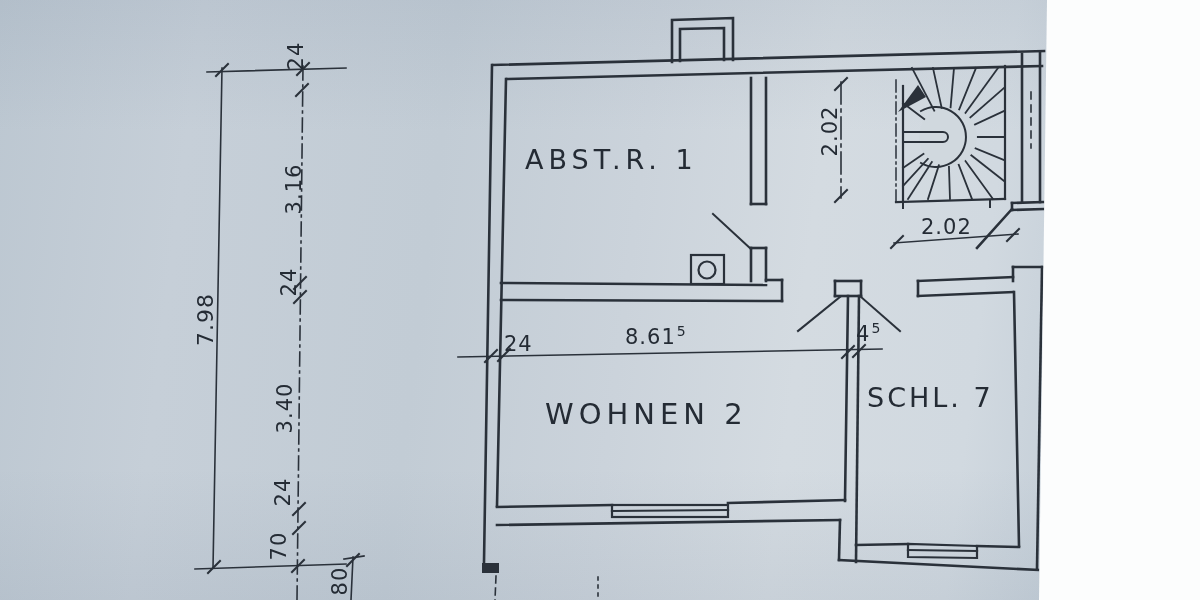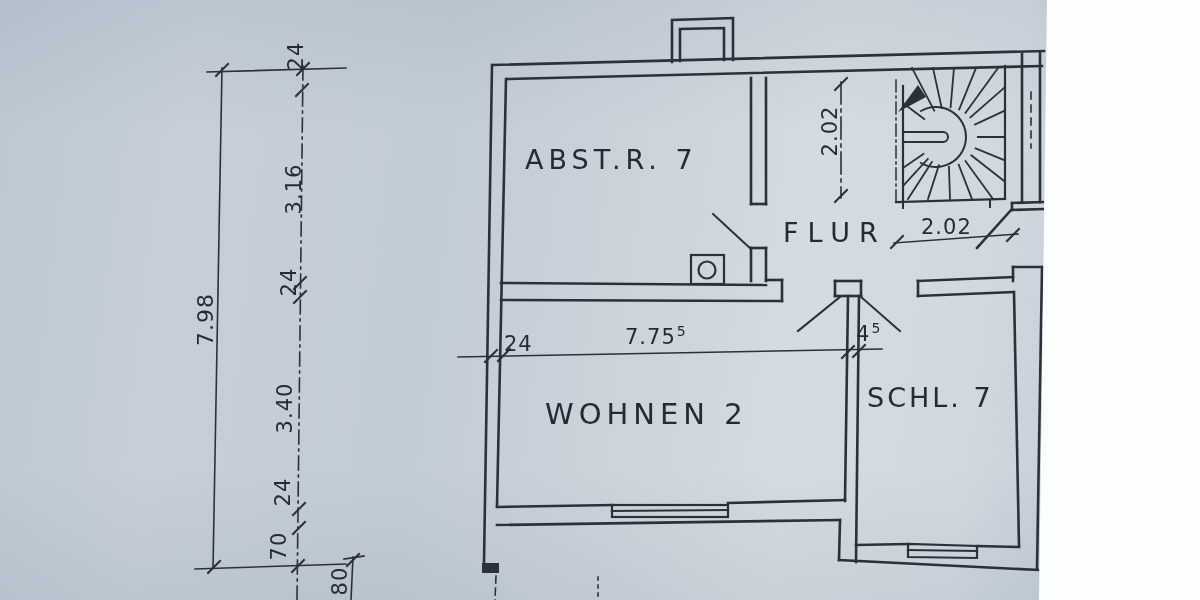--- a/index.html
+++ b/index.html
@@ -182,35 +182,34 @@
         <line x1="853" y1="357" x2="865" y2="345" stroke-width="2"></line>
       </g>
 
       <g stroke-width="1.6">
         <line x1="496" y1="576" x2="495" y2="600" stroke-dasharray="7 5"></line>
         <line x1="598" y1="577" x2="598" y2="600" stroke-dasharray="3 5"></line>
       </g>
     </g>
   </svg>
 
-  <div class="lbl room" style="left:525px;top:144px;">ABST.R. 7</div>
-  <div class="lbl room" style="left:783px;top:217px;letter-spacing:9px;">FLUR</div>
+  <div class="lbl room" style="left:525px;top:144px;">ABST.R. 1</div>
   <div class="lbl room" style="left:545px;top:397px;font-size:29px;">WOHNEN 2</div>
   <div class="lbl room" style="left:867px;top:382px;letter-spacing:3px;">SCHL. 7</div>
 
   <div class="lbl dim rot" style="left:170px;top:307px;width:70px;font-size:22px;">7.98</div>
   <div class="lbl dim rot" style="left:276px;top:44px;width:40px;">24</div>
   <div class="lbl dim rot" style="left:262px;top:177px;width:64px;">3.16</div>
   <div class="lbl dim rot" style="left:269px;top:270px;width:40px;">24</div>
   <div class="lbl dim rot" style="left:253px;top:396px;width:64px;">3.40</div>
   <div class="lbl dim rot" style="left:263px;top:480px;width:40px;">24</div>
   <div class="lbl dim rot" style="left:259px;top:534px;width:40px;">70</div>
   <div class="lbl dim rot" style="left:320px;top:569px;width:40px;">80</div>
 
   <div class="lbl dim rot" style="left:800px;top:119px;width:60px;">2.02</div>
   <div class="lbl dim" style="left:921px;top:215px;">2.02</div>
 
   <div class="lbl dim" style="left:504px;top:332px;">24</div>
-  <div class="lbl dim" style="left:625px;top:325px;"><span>7.75</span><span class="sup">5</span></div>
+  <div class="lbl dim" style="left:625px;top:325px;"><span>8.61</span><span class="sup">5</span></div>
   <div class="lbl dim" style="left:856px;top:322px;"><span>4</span><span class="sup">5</span></div>
 
   <div id="margin-white"></div>
 </div>
 
 </body></html>

